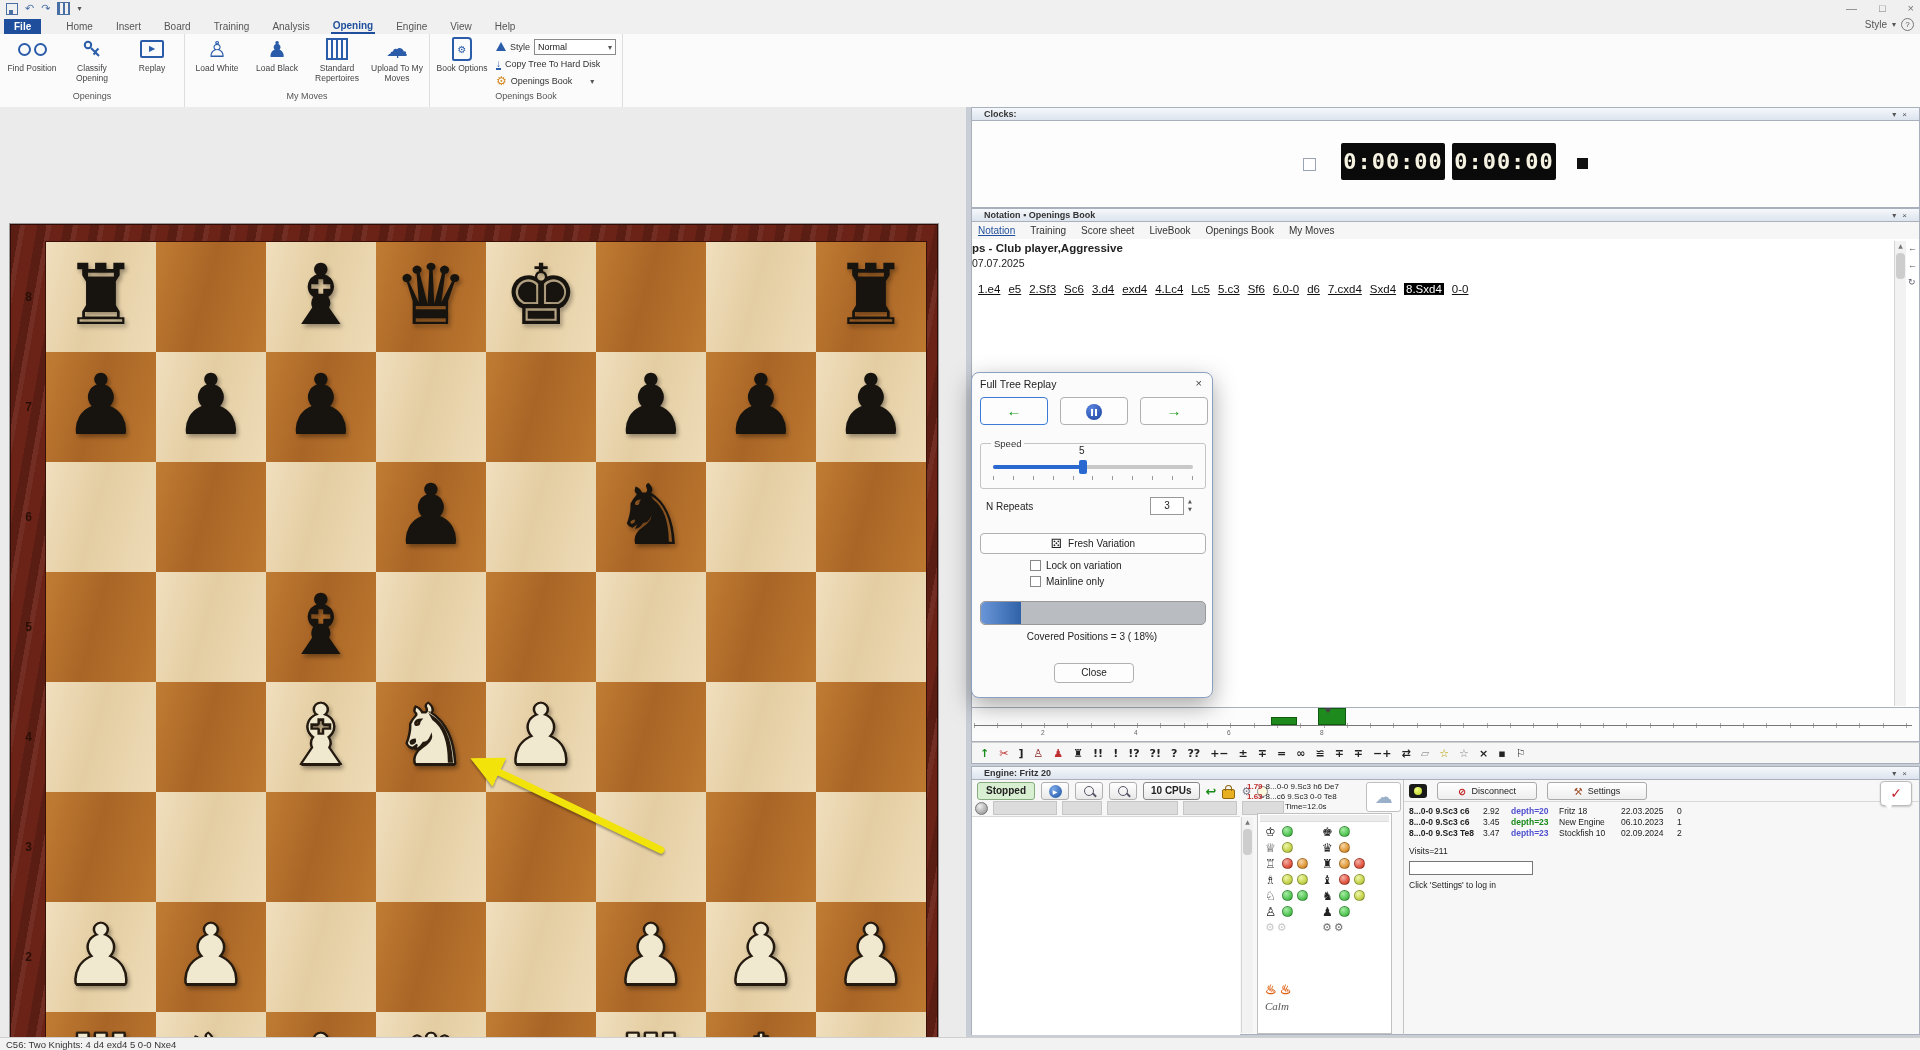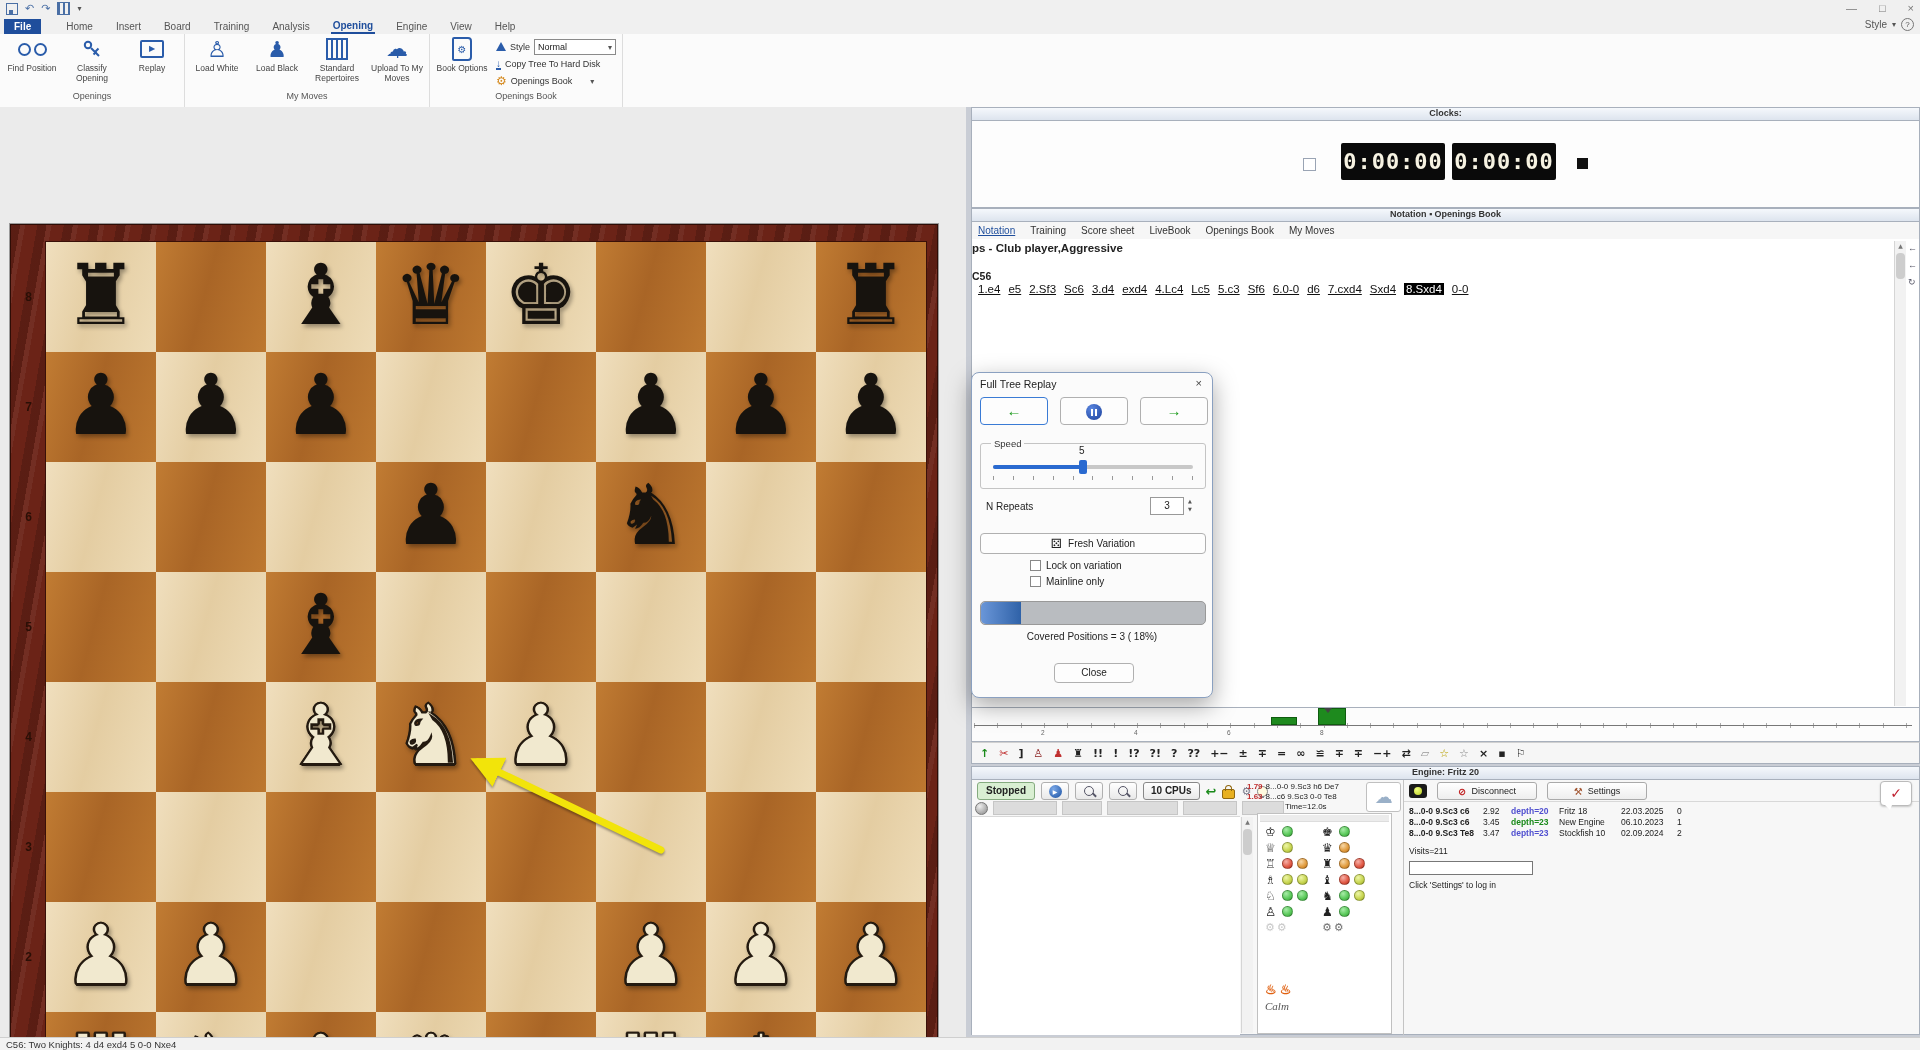--- a/index.html
+++ b/index.html
@@ -57,21 +57,21 @@
   .sq.light{background:linear-gradient(105deg,#f0dfbe,#e4cda2 45%,#eedcb8);}
   .sq.dark{background:linear-gradient(105deg,#c17c33,#a96526 45%,#bd7830);background-image:linear-gradient(105deg,#c17c33,#a96526 45%,#bd7830),repeating-linear-gradient(10deg,rgba(80,40,10,.08) 0 4px,transparent 4px 11px);}
   .pc{position:absolute;left:0;top:0;width:110px;height:110px;text-align:center;line-height:106px;font-size:84px;font-family:"DejaVu Sans",sans-serif;filter:drop-shadow(2px 3px 2px rgba(0,0,0,.35));}
   .pc.w{color:#f1e9cf;-webkit-text-stroke:2px #241a10;text-shadow:-1.5px 0 #241a10,1.5px 0 #241a10,0 -1.5px #241a10,0 1.5px #241a10;}
   .pc.b{color:#17130e;}
   .coordL{position:absolute;left:0;width:35px;text-align:center;font-size:12px;font-weight:600;color:#2a0f06;}
   #arrow-svg{position:absolute;left:35px;top:17px;pointer-events:none;filter:drop-shadow(0 2px 1px rgba(0,0,0,.35));}
 
   
   #right-bg{position:absolute;left:966px;top:107px;width:954px;height:930px;background:#c9cdd5;}
-  .phdr{position:absolute;height:14px;background:linear-gradient(#f5f8fc,#dde4ee);border:1px solid #a8b0bc;font-size:9px;font-weight:700;color:#333;display:flex;align-items:center;padding:0 2px;box-sizing:border-box;flex-direction:column;}
+  .phdr{position:absolute;height:14px;background:linear-gradient(#f5f8fc,#dde4ee);border:1px solid #a8b0bc;font-size:9px;font-weight:700;color:#333;display:flex;align-items:center;padding:0 12px;box-sizing:border-box;}
   .phdr .sp{flex:1;}
   .phdr .ctl{font-size:8px;color:#555;margin-left:6px;font-weight:400;}
   .pbody{position:absolute;background:#fdfdfd;border:1px solid #a8b0bc;border-top:none;box-sizing:border-box;}
 
   
   .clockbox{position:absolute;width:104px;height:37px;background:#0a0a0a;border-radius:2px;color:#f7f3e2;font-family:"DejaVu Sans Mono",monospace;font-size:22px;font-weight:700;text-align:center;line-height:37px;letter-spacing:1px;}
   #clk-check{position:absolute;width:11px;height:11px;border:1.5px solid #9aa4b4;background:#fff;}
   #clk-stop{position:absolute;width:11px;height:11px;background:#111;}
 
   
@@ -485,21 +485,21 @@
   <div id="ntabs">
       <span class="ntab active">Notation</span>
       <span class="ntab">Training</span>
       <span class="ntab">Score sheet</span>
       <span class="ntab">LiveBook</span>
       <span class="ntab">Openings Book</span>
       <span class="ntab">My Moves</span>
     </div>
   <div id="nota-body">
     <div class="gh" style="top:3px;font-weight:700;font-size:11.5px;">ps - Club player,Aggressive</div>
-    <div class="gh" style="top:31px;font-weight:700;font-size:10.5px;">C56</div>
+    <div class="gh" style="top:18px;font-size:10.5px;">07.07.2025</div>
     <div id="moves">
         <span class="mv">1.e4</span>
         <span class="mv">e5</span>
         <span class="mv">2.Sf3</span>
         <span class="mv">Sc6</span>
         <span class="mv">3.d4</span>
         <span class="mv">exd4</span>
         <span class="mv">4.Lc4</span>
         <span class="mv">Lc5</span>
         <span class="mv">5.c3</span>

